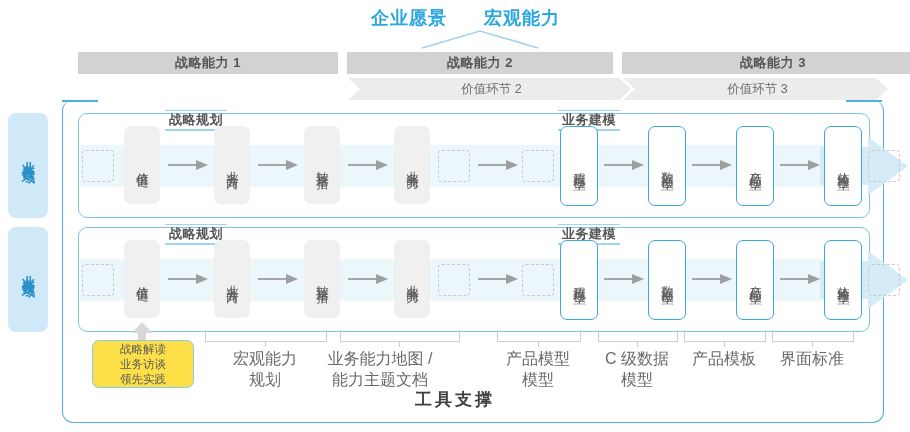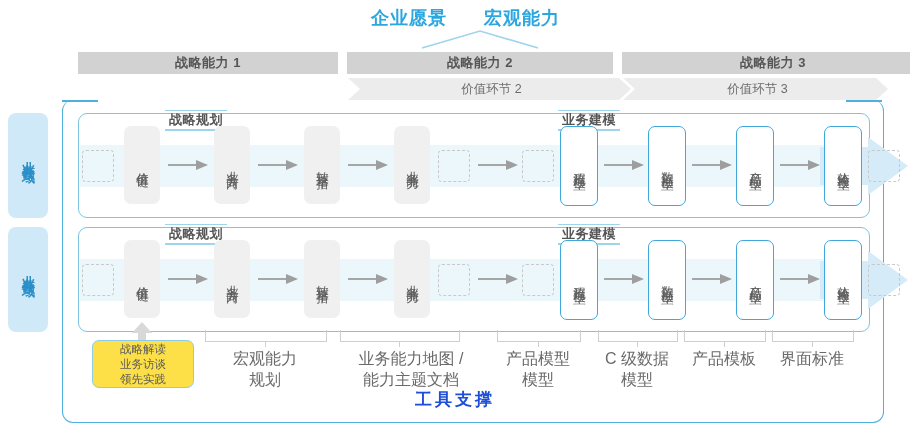--- a/index.html
+++ b/index.html
@@ -122,21 +122,21 @@
   
   .outer{
     position:absolute;left:62px;top:100px;width:820px;height:322px;
     border:1.5px solid #4fb0dd;border-radius:11px;
     border-top:none;background:transparent;pointer-events:none;
   }
   .outer-top-l{position:absolute;left:62px;top:100px;width:36px;height:1.5px;background:#4fb0dd;}
   .outer-top-r{position:absolute;left:846px;top:100px;width:36px;height:1.5px;background:#4fb0dd;}
   .footer-title{
     position:absolute;left:0;top:388px;width:910px;text-align:center;
-    font-size:17px;font-weight:bold;color:#1d4ed8;letter-spacing:3px;
+    font-size:17px;font-weight:bold;color:#404040;letter-spacing:3px;
   }
 </style>
 </head>
 <body>
 
 <div class="canvas">
 
   <div class="vision-row">
     <div class="vision-title" id="vision-1">企业愿景</div>
     <div class="vision-title" id="vision-2">宏观能力</div>
@@ -312,21 +312,21 @@
 
   <svg class="up-arrow" viewBox="0 0 22 20">
     <polygon points="11,0 21,11 15,11 15,20 7,20 7,11 1,11" fill="#d8d8d8"></polygon>
   </svg>
   <div class="tool-box">战略解读
 业务访谈
 领先实践</div>
 
   <div class="cap-txt" style="left:205px;top:348px;width:120px;">宏观能力
 规划</div>
-  <div class="cap-txt" style="left:348px;top:348px;width:126px;">业务能力地图 /
+  <div class="cap-txt" style="left:317px;top:348px;width:126px;">业务能力地图 /
 能力主题文档</div>
   <div class="cap-txt" style="left:497px;top:348px;width:82px;">产品模型
 模型</div>
   <div class="cap-txt" style="left:598px;top:348px;width:78px;">C 级数据
 模型</div>
   <div class="cap-txt" style="left:684px;top:348px;width:80px;">产品模板</div>
   <div class="cap-txt" style="left:772px;top:348px;width:80px;">界面标准</div>
 
   <div class="footer-title">工具支撑</div>
 

